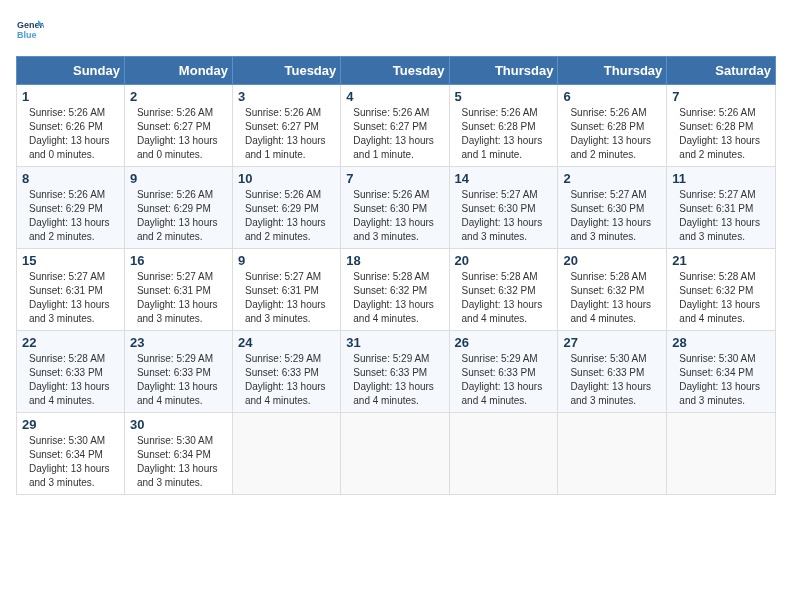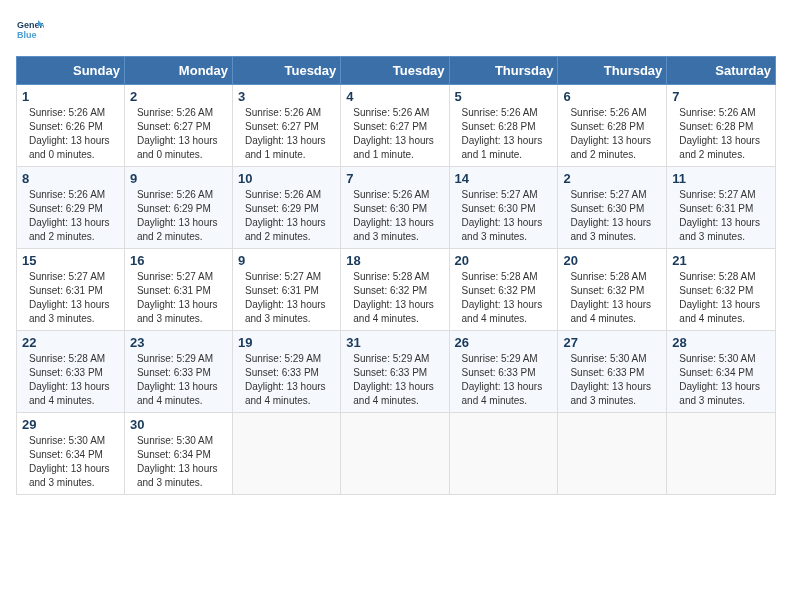--- a/index.html
+++ b/index.html
@@ -279,21 +279,21 @@
 and 4 minutes.</div>
         </td>
         <td>
           <span class="day-num">23</span>
           <div class="day-info" style="white-space: pre-line;">Sunrise: 5:29 AM
 Sunset: 6:33 PM
 Daylight: 13 hours
 and 4 minutes.</div>
         </td>
         <td>
-          <span class="day-num">19</span>
+          <span class="day-num">24</span>
           <div class="day-info" style="white-space: pre-line;">Sunrise: 5:29 AM
 Sunset: 6:33 PM
 Daylight: 13 hours
 and 4 minutes.</div>
         </td>
         <td>
           <span class="day-num">31</span>
           <div class="day-info" style="white-space: pre-line;">Sunrise: 5:29 AM
 Sunset: 6:33 PM
 Daylight: 13 hours

